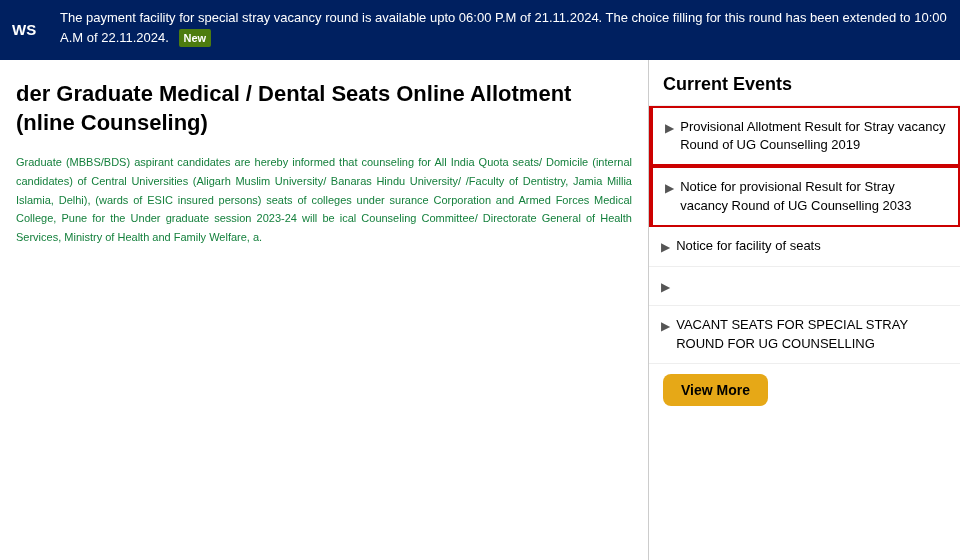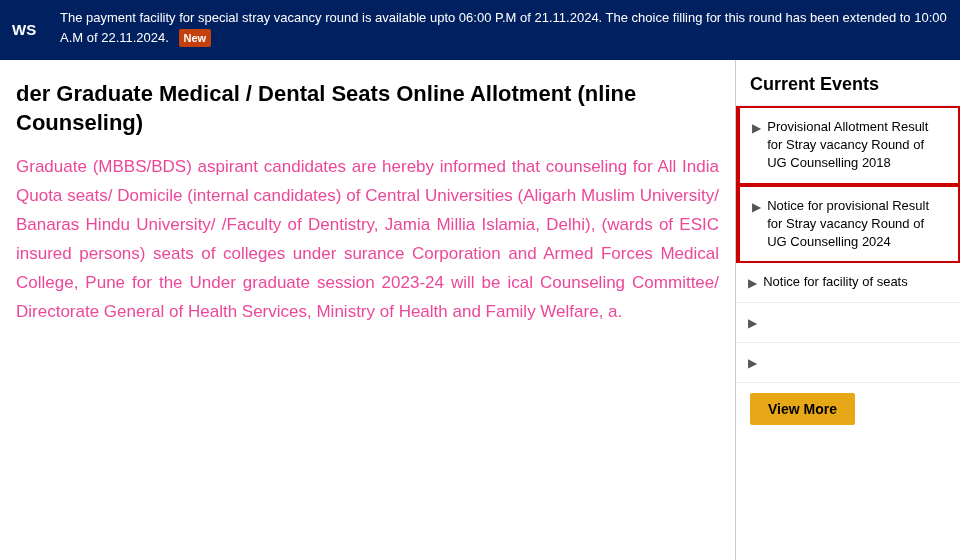--- a/index.html
+++ b/index.html
@@ -27,21 +27,21 @@
       left: 12px;
       top: 50%;
       transform: translateY(-50%);
       color: #fff;
       font-weight: bold;
       font-size: 15px;
       writing-mode: horizontal-tb;
     }
     .new-badge {
       display: inline-block;
-      background: #c2410c;
+      background: #4d7c0f;
       color: #fff;
       font-size: 11px;
       font-weight: bold;
       padding: 1px 5px;
       margin-left: 6px;
       border-radius: 2px;
     }
 
     
     .main-content {
@@ -58,29 +58,29 @@
 
     .page-title {
       font-size: 22px;
       font-weight: bold;
       color: #000;
       margin-bottom: 16px;
       line-height: 1.3;
     }
 
     .description {
-      font-size: 17px;
-      color: #ec4899;
+      font-size: 11px;
+      color: #15803d;
       line-height: 1.7;
       text-align: justify;
     }
 
     
     .right-section {
-      width: 225px;
+      width: 312px;
       border-left: 1px solid #ccc;
       padding: 0;
       overflow: hidden;
     }
 
     .current-events-header {
       font-size: 18px;
       font-weight: bold;
       color: #000;
       padding: 14px 14px 10px 14px;
@@ -123,21 +123,21 @@
     .view-more-btn {
       display: inline-block;
       background: #e6a817;
       color: #000;
       font-size: 14px;
       font-weight: bold;
       padding: 8px 18px;
       border: none;
       cursor: pointer;
       margin: 10px 14px;
-      border-radius: 2px;
+      border-radius: 8px;
     }
   </style>
 </head>
 <body>
 
 <div class="news-banner">
   <span class="news-label">WS</span>
   <span>The payment facility for special stray vacancy round is available upto 06:00 P.M of 21.11.2024. The choice filling for this round has been extended to 10:00 A.M of 22.11.2024.</span>
   <span class="new-badge">New</span>
 </div>
@@ -147,33 +147,34 @@
   <div class="left-section">
     <div class="page-title">der Graduate Medical / Dental Seats Online Allotment (nline Counseling)</div>
     <p class="description">Graduate (MBBS/BDS) aspirant candidates are hereby informed that counseling for All India Quota seats/ Domicile (internal candidates) of Central Universities (Aligarh Muslim University/ Banaras Hindu University/ /Faculty of Dentistry, Jamia Millia Islamia, Delhi), (wards of ESIC insured persons) seats of colleges under surance Corporation and Armed Forces Medical College, Pune for the Under graduate session 2023-24 will be ical Counseling Committee/ Directorate General of Health Services, Ministry of Health and Family Welfare, a.</p>
   </div>
 
   <div class="right-section">
     <div class="current-events-header">Current Events</div>
     <ul class="events-list">
     <li class="event-item highlighted">
           <span class="bullet">▶</span>
-          <span class="event-text">Provisional Allotment Result for Stray vacancy Round of UG Counselling 2018</span>
+          <span class="event-text">Provisional Allotment Result for Stray vacancy Round of UG Counselling 2019</span>
         </li>
         <li class="event-item highlighted">
           <span class="bullet">▶</span>
-          <span class="event-text">Notice for provisional Result for Stray vacancy Round of UG Counselling 2024</span>
+          <span class="event-text">Notice for provisional Result for Stray vacancy Round of UG Counselling 2033</span>
         </li>
         <li class="event-item">
           <span class="bullet">▶</span>
           <span class="event-text">Notice for facility of seats</span>
         </li>
         <li class="event-item">
           <span class="bullet">▶</span>
         </li>
         <li class="event-item">
           <span class="bullet">▶</span>
+          <span class="event-text">VACANT SEATS FOR SPECIAL STRAY ROUND FOR UG COUNSELLING</span>
         </li>
       </ul>
     <button class="view-more-btn">View More</button>
   </div>
 
 </div>
 
 </body></html>

